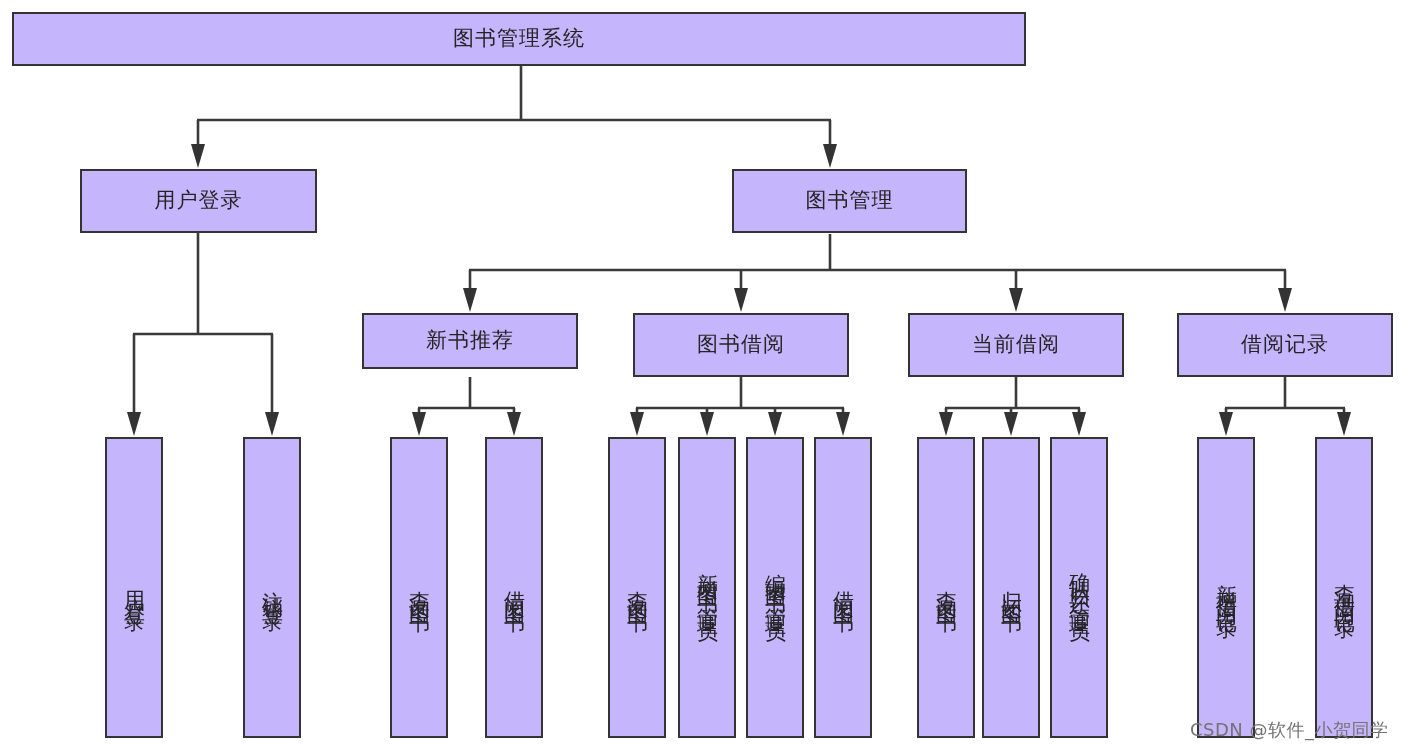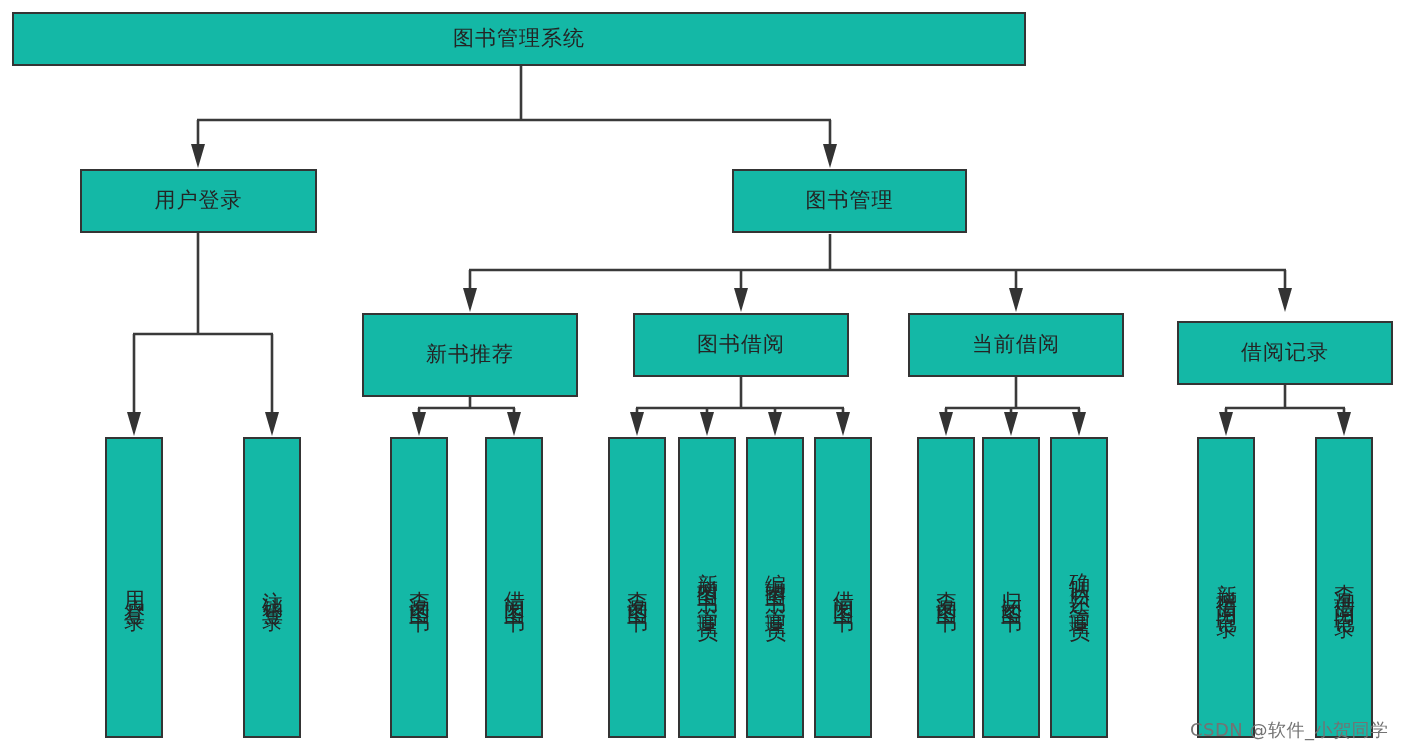--- a/index.html
+++ b/index.html
@@ -9,21 +9,21 @@
     background:#ffffff;
     font-family:"DejaVu Sans","Liberation Sans",sans-serif;
     overflow:hidden;
   }
   #connectors{position:absolute;left:0;top:0;width:1405px;height:747px;}
   #connectors line{stroke:#3a3a3a;stroke-width:2.6;}
   #connectors polygon{fill:#333333;stroke:none;}
   .node{
     position:absolute;
     box-sizing:border-box;
-    background:#14b8a6;
+    background:#c4b5fd;
     border:2.5px solid #343434;
     display:flex;align-items:center;justify-content:center;
     color:#242424;
     font-size:21px;
     letter-spacing:1px;
     text-align:center;
     line-height:1.2;
   }
   .hnode{white-space:nowrap;}
   .vnode{
@@ -105,24 +105,24 @@
     <polygon points="1219,412 1233,412 1226,436"></polygon>
     <line x1="1344" y1="408" x2="1344" y2="414"></line>
     <polygon points="1337,412 1351,412 1344,436"></polygon>
   </svg>
 
   <div class="node hnode" style="left:12px;top:12px;width:1014px;height:54px;">图书管理系统</div>
 
   <div class="node hnode" style="left:80px;top:169px;width:237px;height:64px;">用户登录</div>
   <div class="node hnode" style="left:732px;top:169px;width:235px;height:64px;">图书管理</div>
 
-  <div class="node hnode" style="left:362px;top:313px;width:216px;height:84px;">新书推荐</div>
+  <div class="node hnode" style="left:362px;top:313px;width:216px;height:56px;">新书推荐</div>
   <div class="node hnode" style="left:633px;top:313px;width:216px;height:64px;">图书借阅</div>
   <div class="node hnode" style="left:908px;top:313px;width:216px;height:64px;">当前借阅</div>
-  <div class="node hnode" style="left:1177px;top:313px;width:216px;height:64px;margin-top:8px;">借阅记录</div>
+  <div class="node hnode" style="left:1177px;top:313px;width:216px;height:64px;">借阅记录</div>
 
   <div class="node vnode" style="left:105px;top:437px;width:58px;height:301px;">用户登录</div>
   <div class="node vnode" style="left:243px;top:437px;width:58px;height:301px;">注销登录</div>
 
   <div class="node vnode" style="left:390px;top:437px;width:58px;height:301px;">查询图书</div>
   <div class="node vnode" style="left:485px;top:437px;width:58px;height:301px;">借阅图书</div>
 
   <div class="node vnode" style="left:608px;top:437px;width:58px;height:301px;">查询图书</div>
   <div class="node vnode" style="left:678px;top:437px;width:58px;height:301px;">新增图书（管理员）</div>
   <div class="node vnode" style="left:746px;top:437px;width:58px;height:301px;">编辑图书（管理员）</div>

